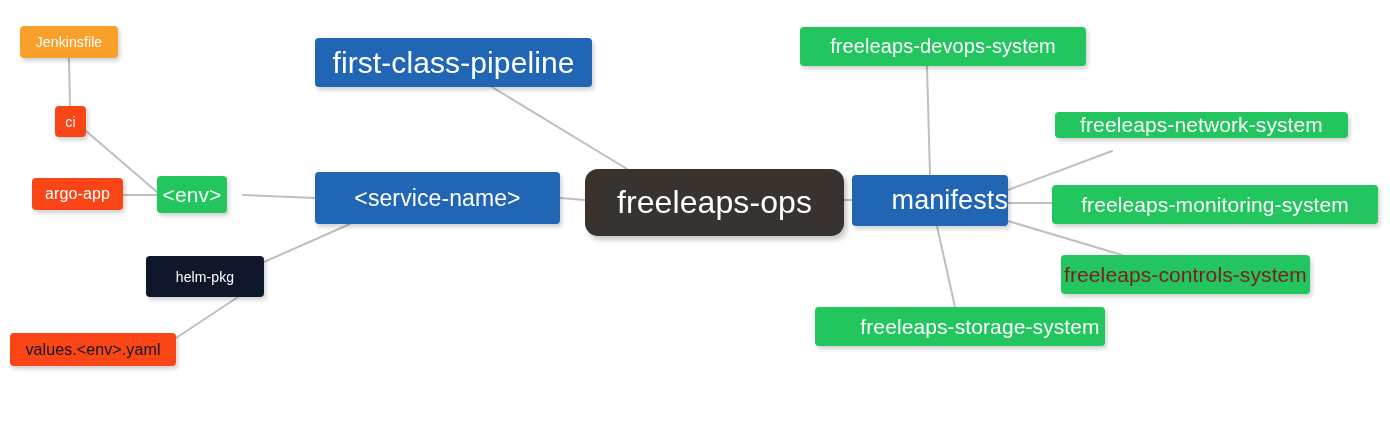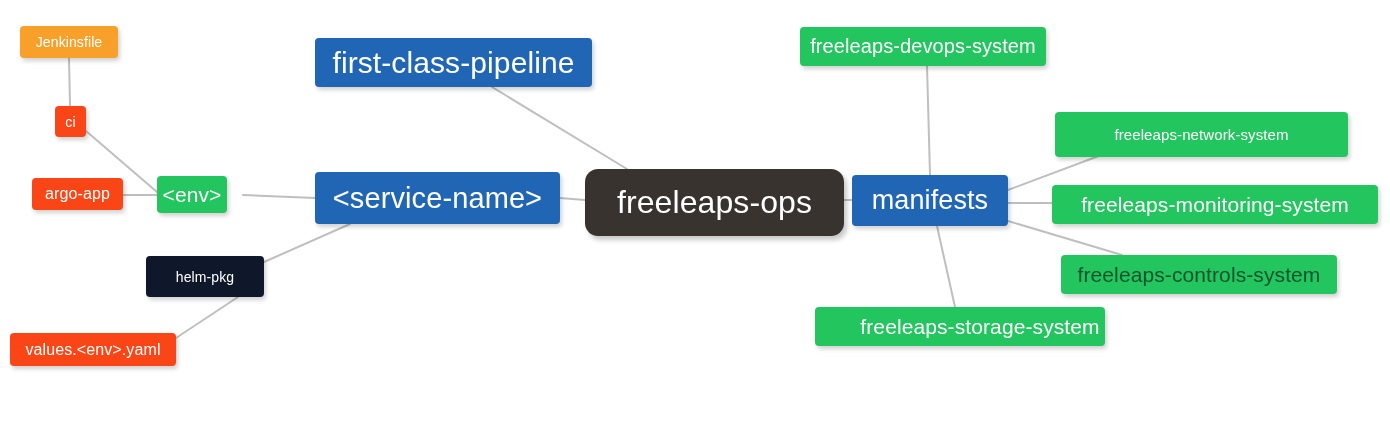--- a/index.html
+++ b/index.html
@@ -74,44 +74,44 @@
       </div>
       <div class="node lvl3" style="left: 32px; top: 178px; width: 91px; height: 32px; background: rgb(250, 70, 22); font-size: 16px; color: rgb(255, 255, 255);">
         <span>argo-app</span>
       </div>
       <div class="node lvl2" style="left: 157px; top: 176px; width: 70px; height: 37px; background: rgb(34, 197, 94); font-size: 21px; color: rgb(255, 255, 255);">
         <span>&lt;env&gt;</span>
       </div>
       <div class="node lvl2" style="left: 146px; top: 256px; width: 118px; height: 41px; background: #0f172a; font-size: 14px; color: rgb(255, 255, 255);">
         <span>helm-pkg</span>
       </div>
-      <div class="node lvl3" style="left: 10px; top: 333px; width: 166px; height: 33px; background: rgb(250, 70, 22); font-size: 16px; color: #ffffff;">
+      <div class="node lvl3" style="left: 10px; top: 333px; width: 166px; height: 33px; background: rgb(250, 70, 22); font-size: 16px; color: #0f172a;">
         <span>values.&lt;env&gt;.yaml</span>
       </div>
       <div class="node lvl1" style="left: 315px; top: 38px; width: 277px; height: 49px; background: rgb(33, 102, 181); font-size: 30px; color: rgb(255, 255, 255);">
         <span>first-class-pipeline</span>
       </div>
-      <div class="node lvl1" style="left: 315px; top: 172px; width: 245px; height: 52px; background: rgb(33, 102, 181); font-size: 29px; color: rgb(255, 255, 255);">
+      <div class="node lvl1" style="left: 315px; top: 172px; width: 245px; height: 52px; background: rgb(33, 102, 181); font-size: 23px; color: rgb(255, 255, 255);">
         <span>&lt;service-name&gt;</span>
       </div>
       <div class="node root" style="left: 585px; top: 169px; width: 259px; height: 67px; background: rgb(56, 51, 47); font-size: 32px; color: rgb(255, 255, 255);">
         <span>freeleaps-ops</span>
       </div>
-      <div class="node lvl1" style="left: 852px; top: 175px; width: 156px; height: 51px; background: rgb(33, 102, 181); font-size: 27px; color: rgb(255, 255, 255);">
+      <div class="node lvl1" style="left: 852px; top: 175px; width: 156px; height: 51px; background: rgb(33, 102, 181); font-size: 27px; color: rgb(255, 255, 255); justify-content: flex-end;">
         <span>manifests</span>
       </div>
-      <div class="node lvl2" style="left: 800px; top: 27px; width: 246px; height: 39px; background: rgb(34, 197, 94); font-size: 20px; color: rgb(255, 255, 255);">
+      <div class="node lvl2" style="left: 800px; top: 27px; width: 286px; height: 39px; background: rgb(34, 197, 94); font-size: 20px; color: rgb(255, 255, 255);">
         <span>freeleaps-devops-system</span>
       </div>
-      <div class="node lvl2" style="left: 1055px; top: 112px; width: 293px; height: 45px; background: rgb(34, 197, 94); font-size: 15px; color: rgb(255, 255, 255);">
+      <div class="node lvl2" style="left: 1055px; top: 112px; width: 293px; height: 26px; background: rgb(34, 197, 94); font-size: 21px; color: rgb(255, 255, 255);">
         <span>freeleaps-network-system</span>
       </div>
       <div class="node lvl2" style="left: 1052px; top: 185px; width: 326px; height: 39px; background: rgb(34, 197, 94); font-size: 21px; color: rgb(255, 255, 255);">
         <span>freeleaps-monitoring-system</span>
       </div>
-      <div class="node lvl2" style="left: 1061px; top: 255px; width: 276px; height: 39px; background: rgb(34, 197, 94); font-size: 21px; color: #14532d;">
+      <div class="node lvl2" style="left: 1061px; top: 255px; width: 249px; height: 39px; background: rgb(34, 197, 94); font-size: 21px; color: #7f1d1d;">
         <span>freeleaps-controls-system</span>
       </div>
       <div class="node lvl2" style="left: 815px; top: 307px; width: 290px; height: 39px; background: rgb(34, 197, 94); font-size: 21px; color: rgb(255, 255, 255); padding-left: 40px;">
         <span>freeleaps-storage-system</span>
       </div>
     </div>
 </div>
 
 </body></html>

